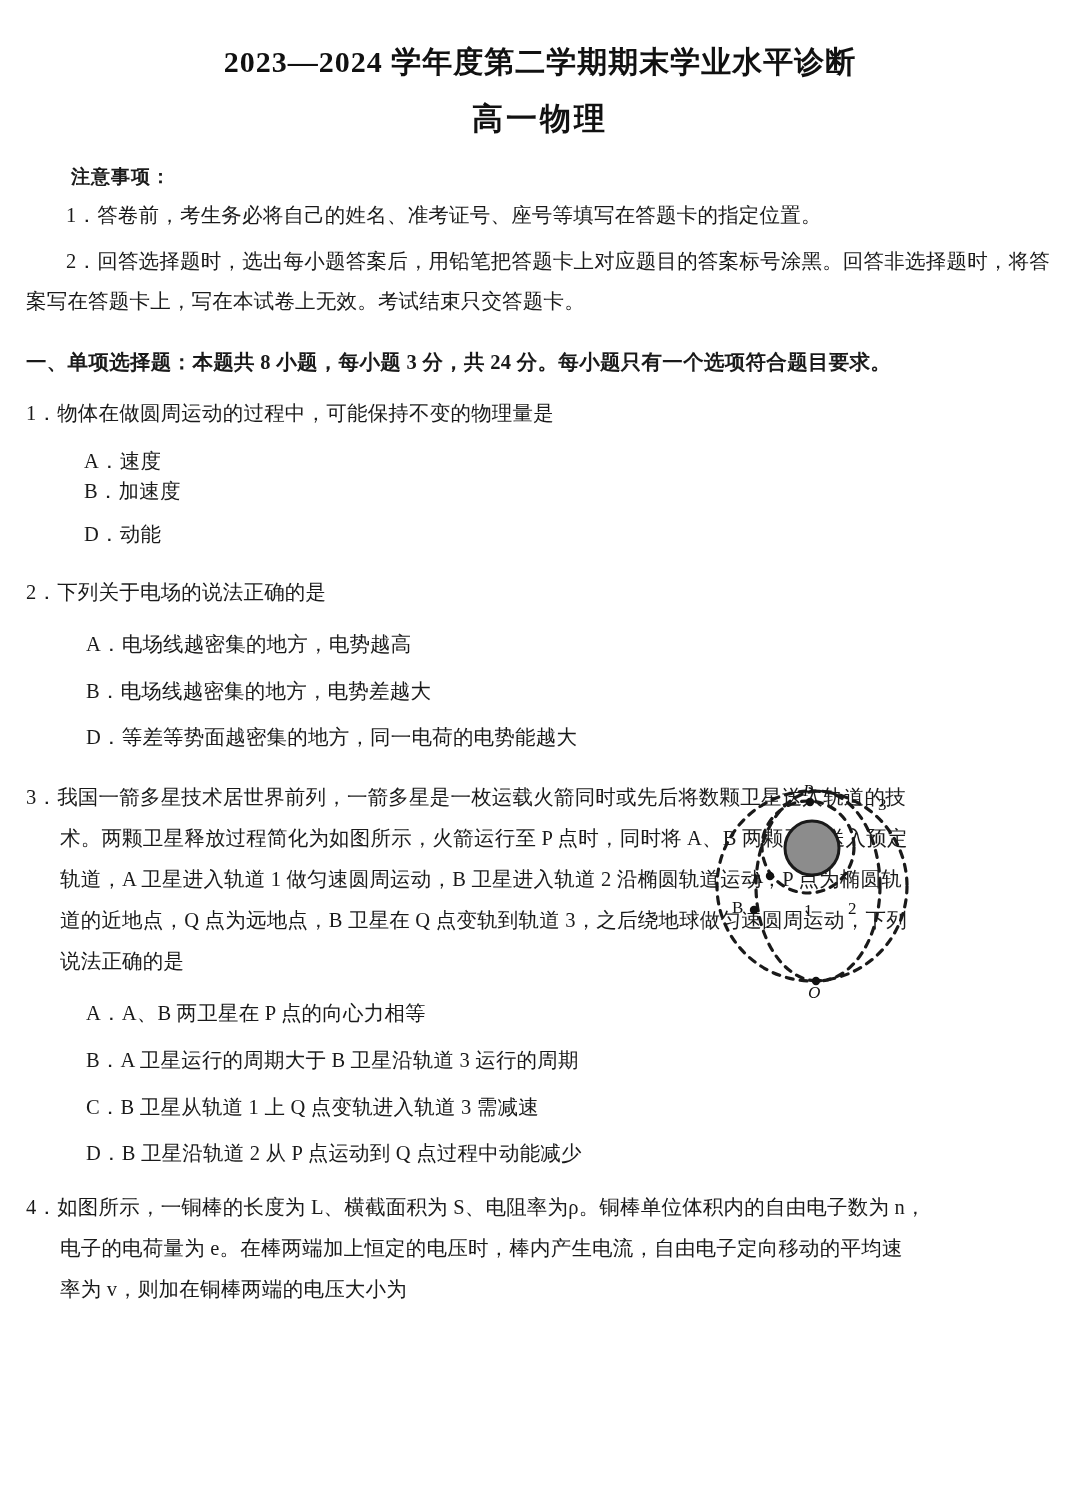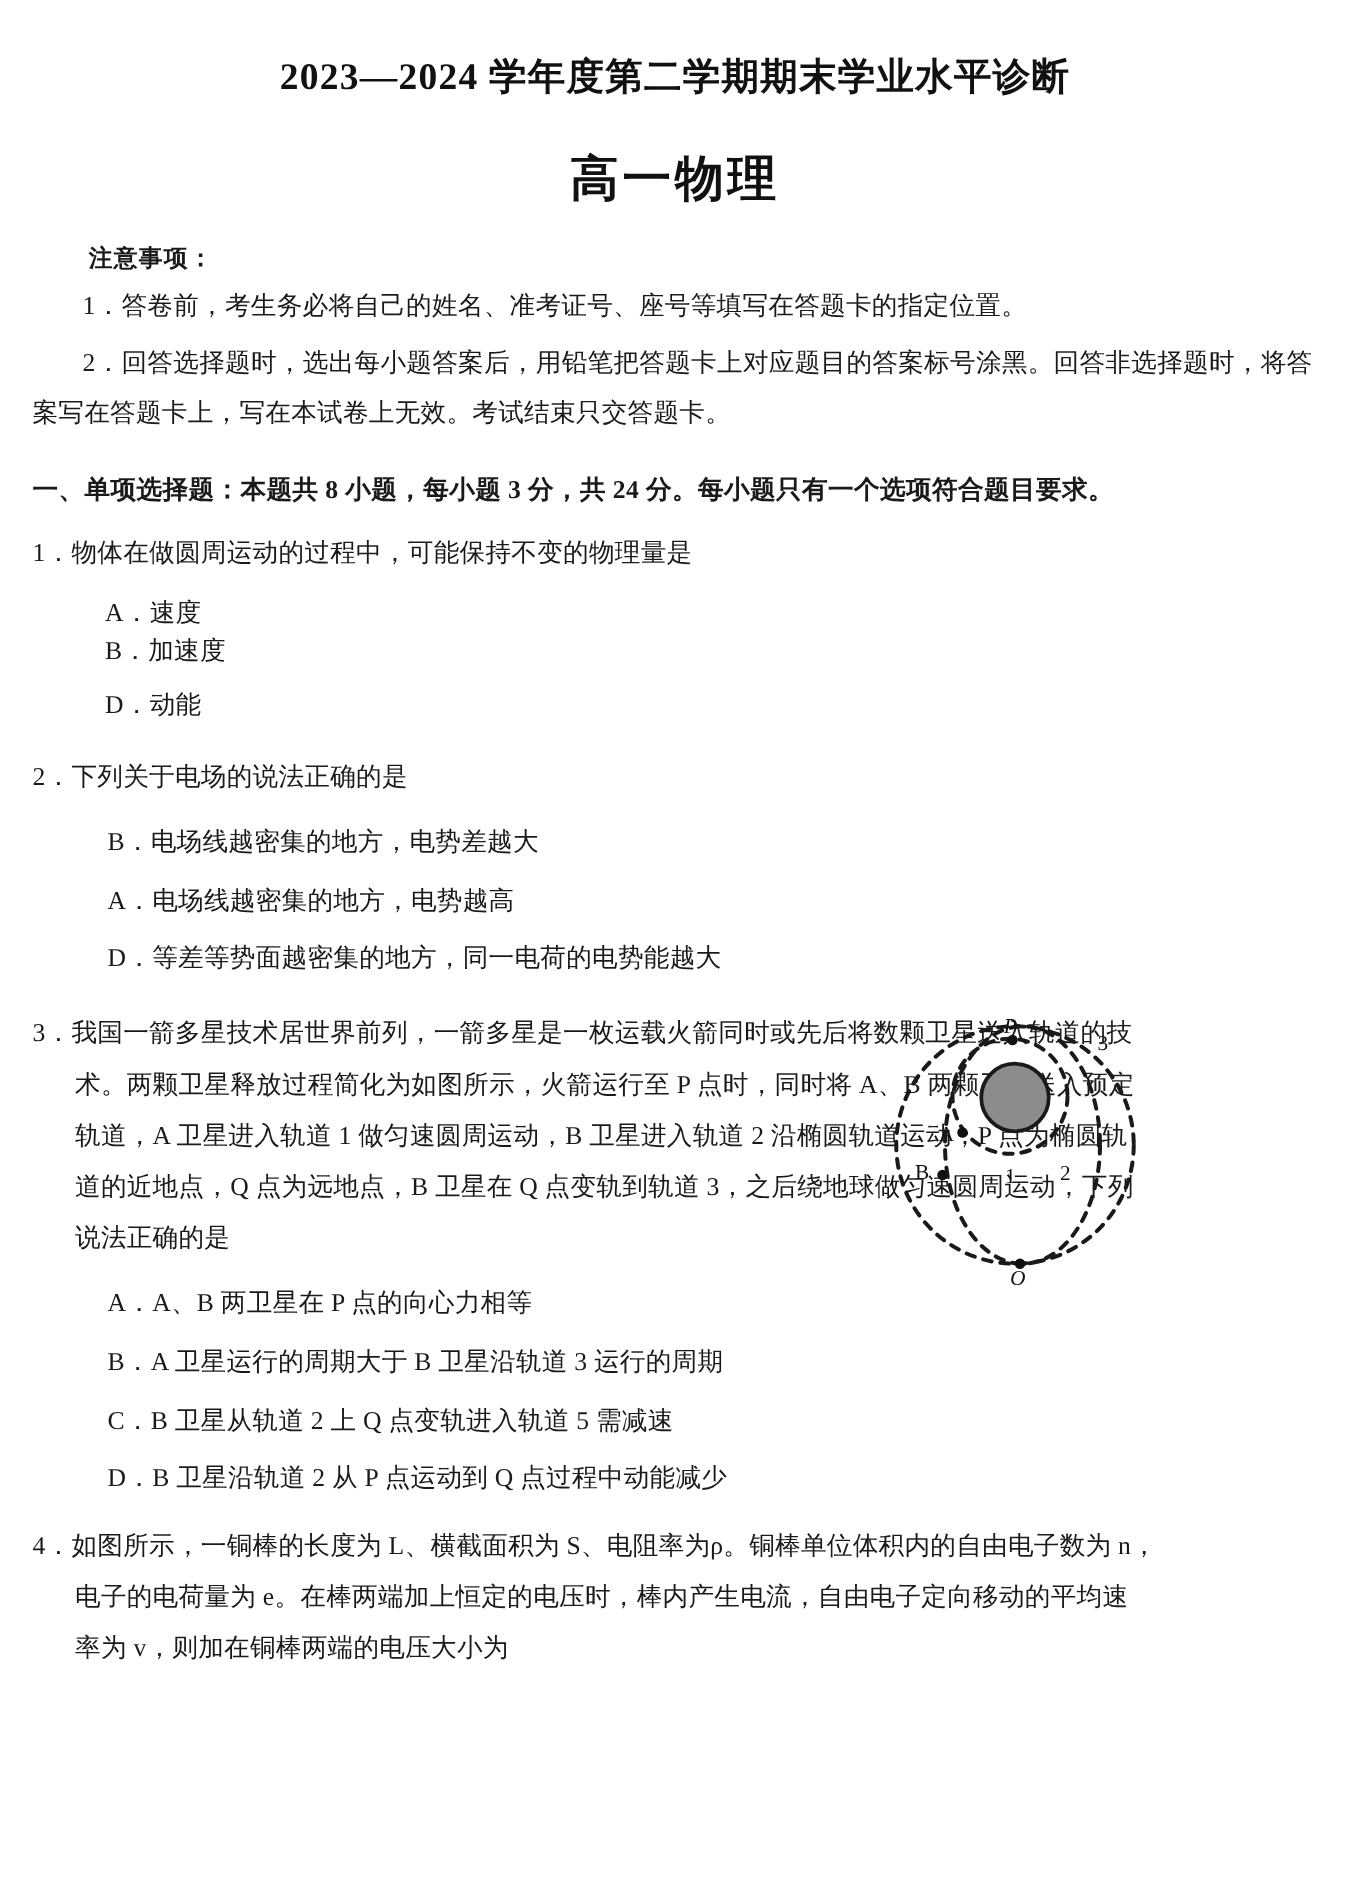--- a/index.html
+++ b/index.html
@@ -28,23 +28,23 @@
     font-weight: bold;
     font-size: 30px;
     letter-spacing: 1px;
     margin: 44px 0 0 0;
     line-height: 1.2;
     color: #111;
   }
   .doc-subtitle {
     text-align: center;
     font-weight: bold;
-    font-size: 39px;
+    font-size: 31px;
     letter-spacing: 3px;
-    margin: 36px 0 0 0;
+    margin: 18px 0 0 0;
     color: #111;
   }
 
   
   .content {
     padding: 0 30px 0 26px;
   }
   .notice-title {
     font-size: 19px;
     font-weight: bold;
@@ -139,37 +139,37 @@
         <div class="opt-col"><span>B．</span><span>加速度</span></div>
       </div>
       <div class="opt-row">
         <div class="opt-col"><span>D．</span><span>动能</span></div>
       </div>
     </div>
 
     <div class="question" style="margin-top:22px;">
       <div class="q-stem"><span>2．</span><span>下列关于电场的说法正确的是</span></div>
       <div class="opt-list">
+        <div class="opt-line"><span>A．</span><span>电场线越密集的地方，电势越高</span></div>
         <div class="opt-line"><span>B．</span><span>电场线越密集的地方，电势差越大</span></div>
-        <div class="opt-line"><span>A．</span><span>电场线越密集的地方，电势越高</span></div>
         <div class="opt-line"><span>D．</span><span>等差等势面越密集的地方，同一电荷的电势能越大</span></div>
       </div>
     </div>
 
     <div class="question q3-body" style="margin-top:24px;">
       <div class="q-stem"><span>3．</span><span>我国一箭多星技术居世界前列，一箭多星是一枚运载火箭同时或先后将数颗卫星送入轨道的技</span></div>
       <div class="q-stem wrapped" style="text-indent:0;padding-left:34px;"><span>术。两颗卫星释放过程简化为如图所示，火箭运行至 P 点时，同时将 A、B 两颗卫星送入预定</span></div>
       <div class="q-stem wrapped" style="text-indent:0;padding-left:34px;"><span>轨道，A 卫星进入轨道 1 做匀速圆周运动，B 卫星进入轨道 2 沿椭圆轨道运动，P 点为椭圆轨</span></div>
       <div class="q-stem wrapped" style="text-indent:0;padding-left:34px;"><span>道的近地点，Q 点为远地点，B 卫星在 Q 点变轨到轨道 3，之后绕地球做匀速圆周运动，下列</span></div>
       <div class="q-stem wrapped" style="text-indent:0;padding-left:34px;"><span>说法正确的是</span></div>
 
       <div class="opt-list">
         <div class="opt-line"><span>A．</span><span>A、B 两卫星在 P 点的向心力相等</span></div>
         <div class="opt-line"><span>B．</span><span>A 卫星运行的周期大于 B 卫星沿轨道 3 运行的周期</span></div>
-        <div class="opt-line"><span>C．</span><span>B 卫星从轨道 2 上 Q 点变轨进入轨道 5 需减速</span></div>
+        <div class="opt-line"><span>C．</span><span>B 卫星从轨道 1 上 Q 点变轨进入轨道 3 需减速</span></div>
         <div class="opt-line"><span>D．</span><span>B 卫星沿轨道 2 从 P 点运动到 Q 点过程中动能减少</span></div>
       </div>
 
       <div class="figure-orbits">
         <svg width="230" height="215" viewBox="0 0 230 215" xmlns="http://www.w3.org/2000/svg">
 
           <circle cx="112" cy="103" r="95" fill="none" stroke="#1a1a1a" stroke-width="3.2" stroke-dasharray="7 7" stroke-linecap="round"></circle>
 
           <ellipse cx="118" cy="103" rx="62" ry="95" fill="none" stroke="#1a1a1a" stroke-width="3.2" stroke-dasharray="7 7" stroke-linecap="round"></ellipse>
 

